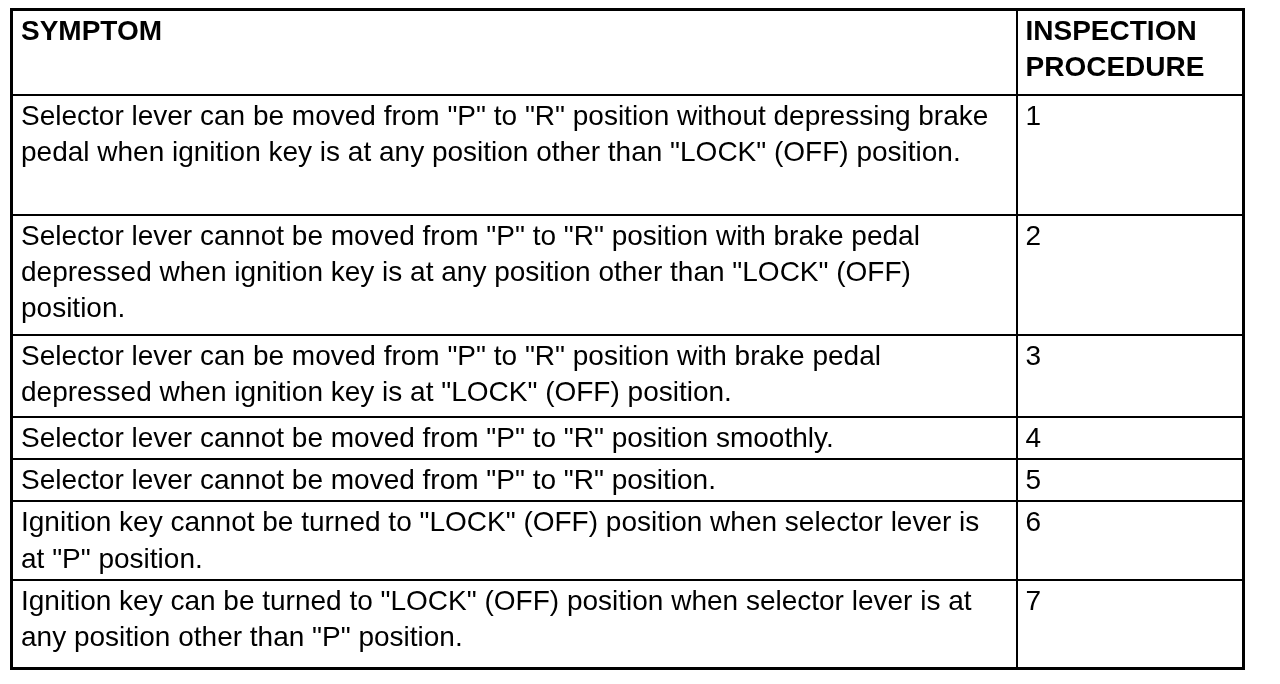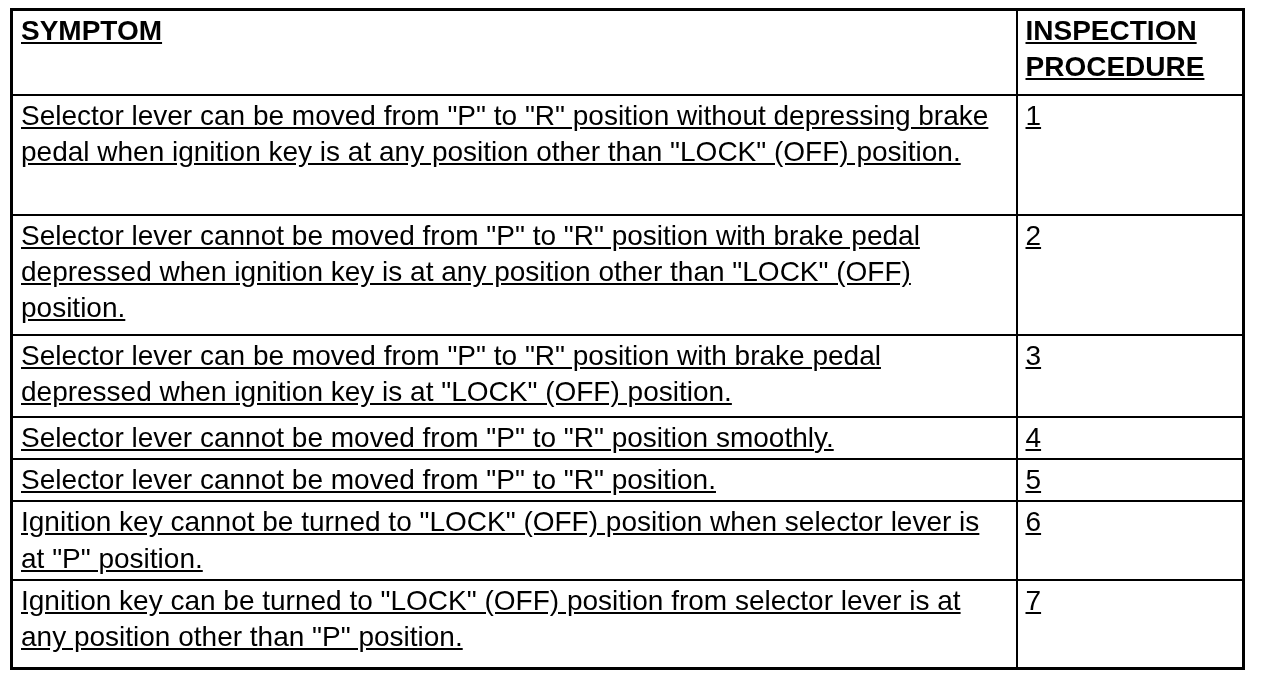--- a/index.html
+++ b/index.html
@@ -12,21 +12,20 @@
     width: 1280px;
     height: 684px;
     font-family: "Liberation Sans", sans-serif;
     color: #000000;
     overflow: hidden;
   }
   .table-wrap {
     position: absolute;
     left: 10px;
     top: 8px;
-    text-decoration: underline;
   }
   table.symptom-table {
     border-collapse: collapse;
     width: 1232px;
     table-layout: fixed;
     border: 3px solid #000000;
   }
   table.symptom-table th,
   table.symptom-table td {
     border: 2px solid #000000;
@@ -86,18 +85,18 @@
       </tr>
       <tr class="h-r4">
         <td>Selector lever cannot be moved from "P" to "R" position.</td>
         <td>5</td>
       </tr>
       <tr class="h-r5">
         <td>Ignition key cannot be turned to "LOCK" (OFF) position when selector lever is at "P" position.</td>
         <td>6</td>
       </tr>
       <tr class="h-r6">
-        <td>Ignition key can be turned to "LOCK" (OFF) position from selector lever is at any position other than "P" position.</td>
+        <td>Ignition key can be turned to "LOCK" (OFF) position when selector lever is at any position other than "P" position.</td>
         <td>7</td>
       </tr>
     </tbody>
   </table>
 </div>
 
 </body></html>

